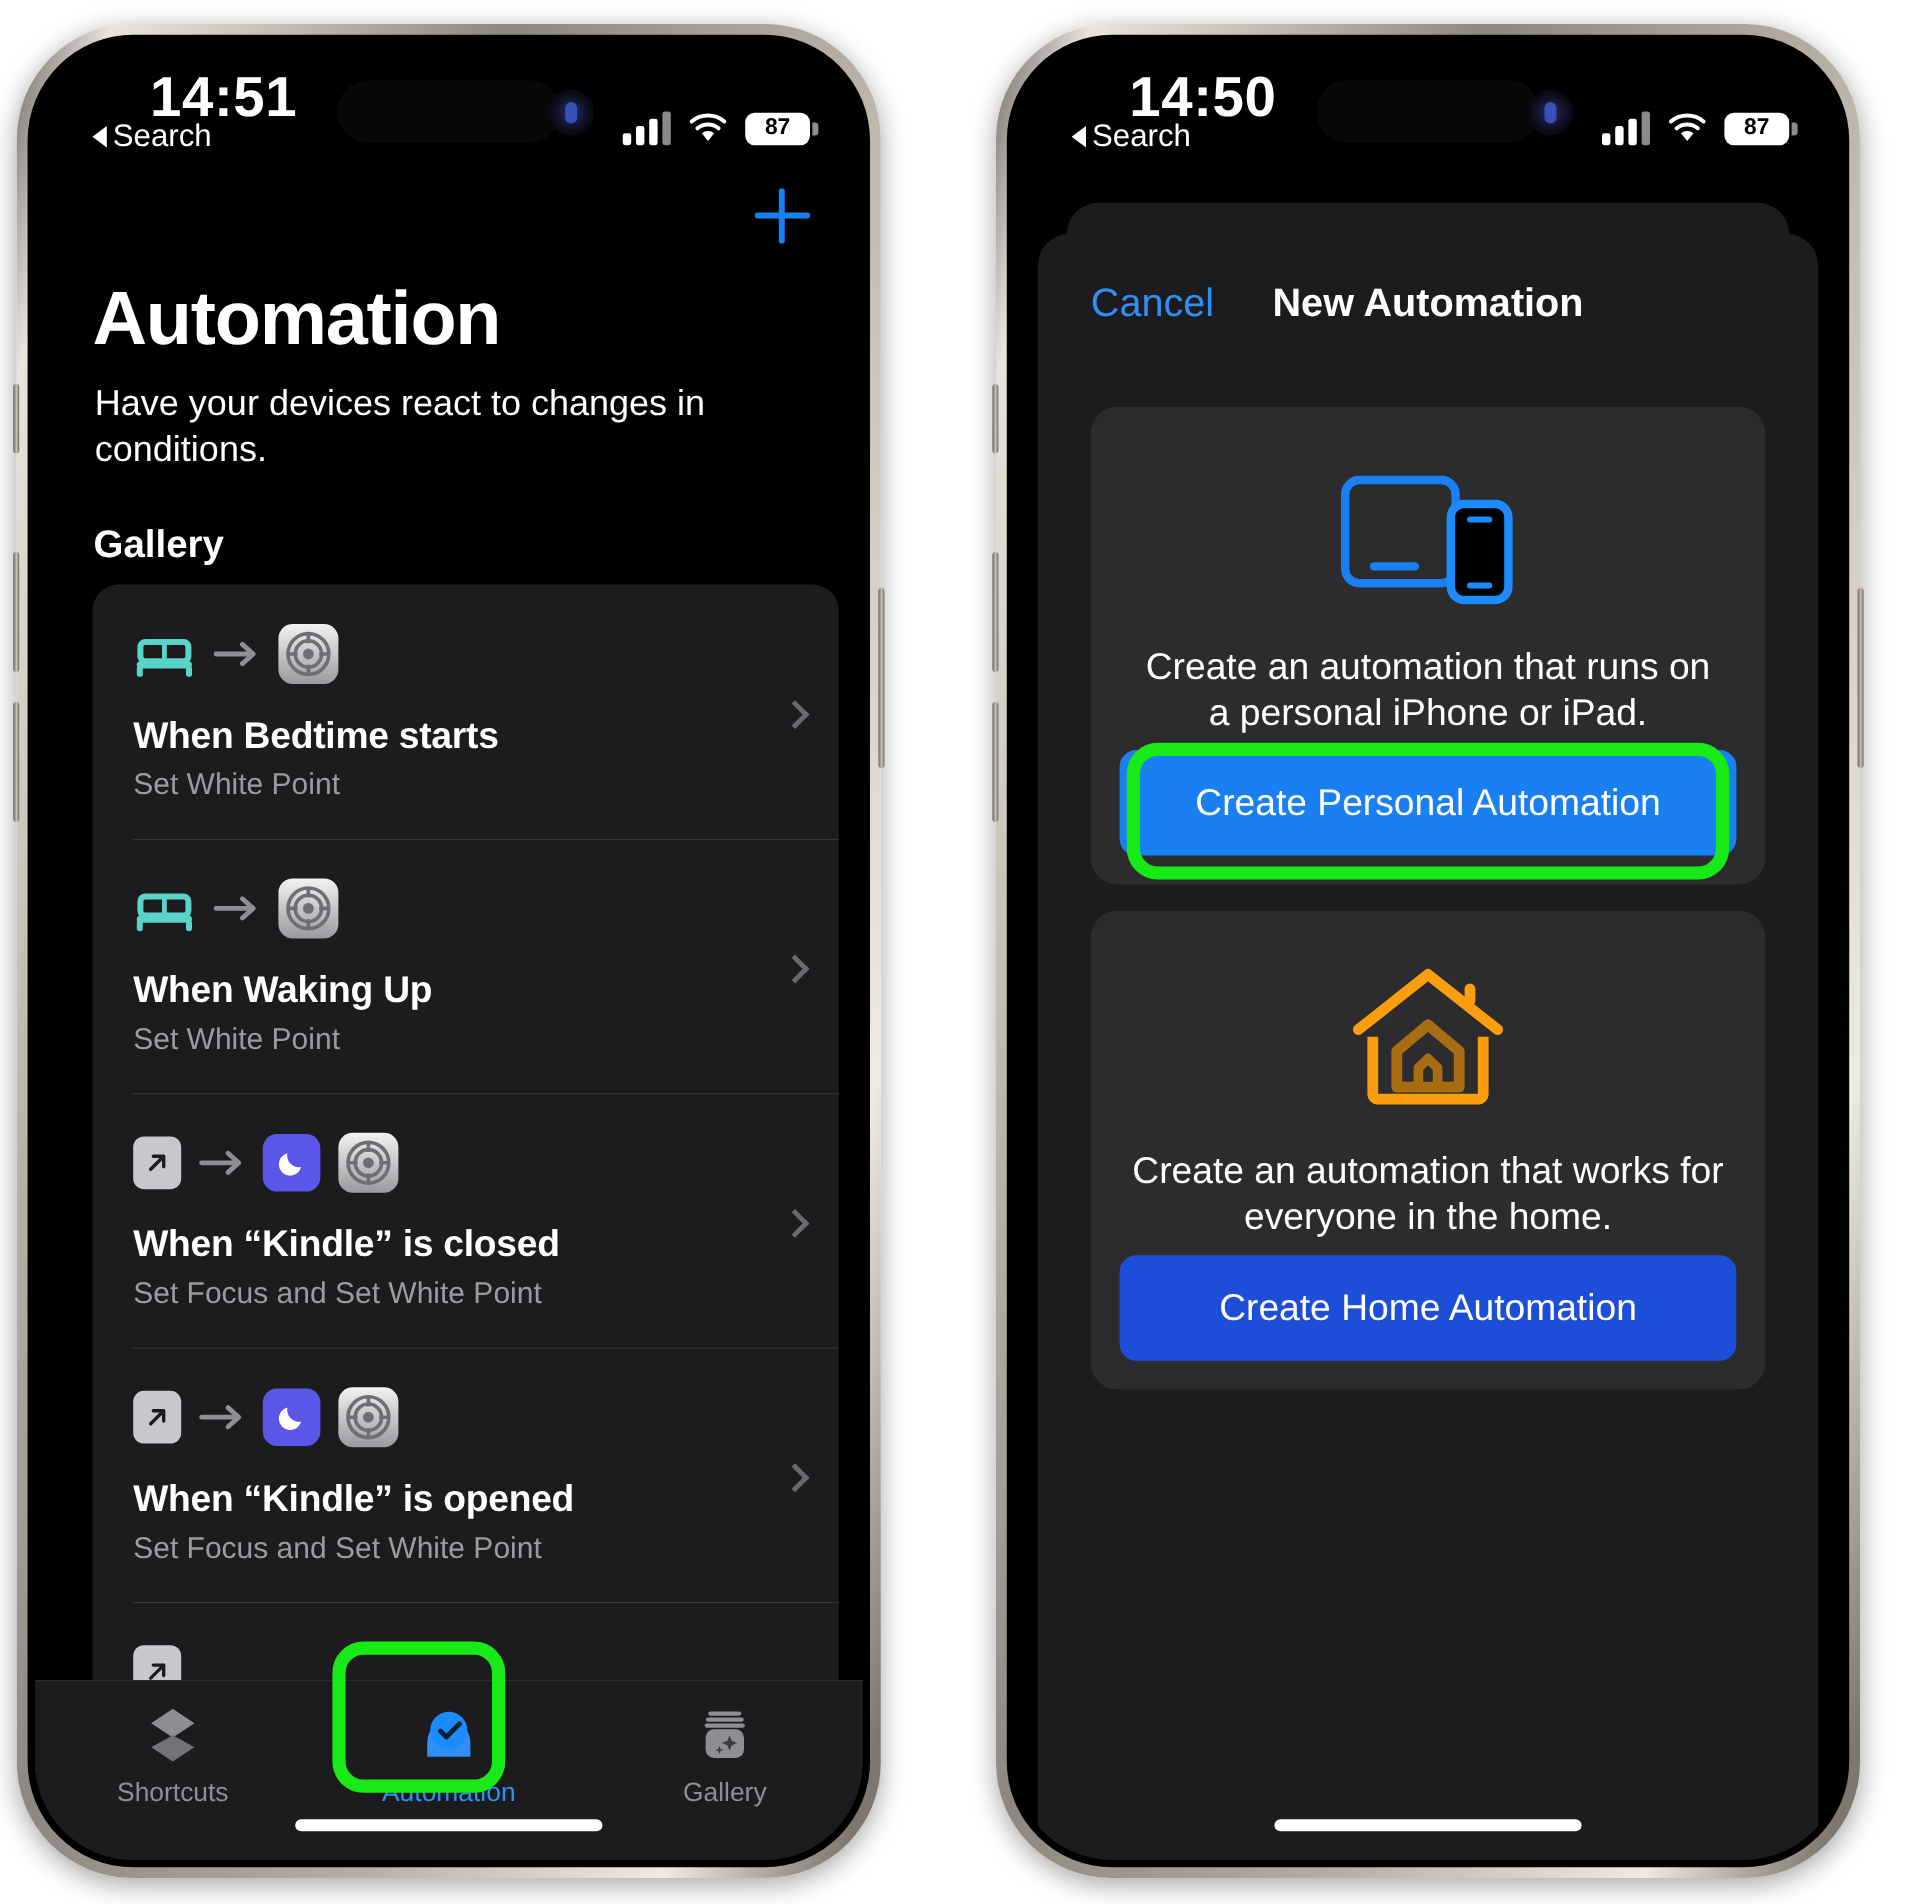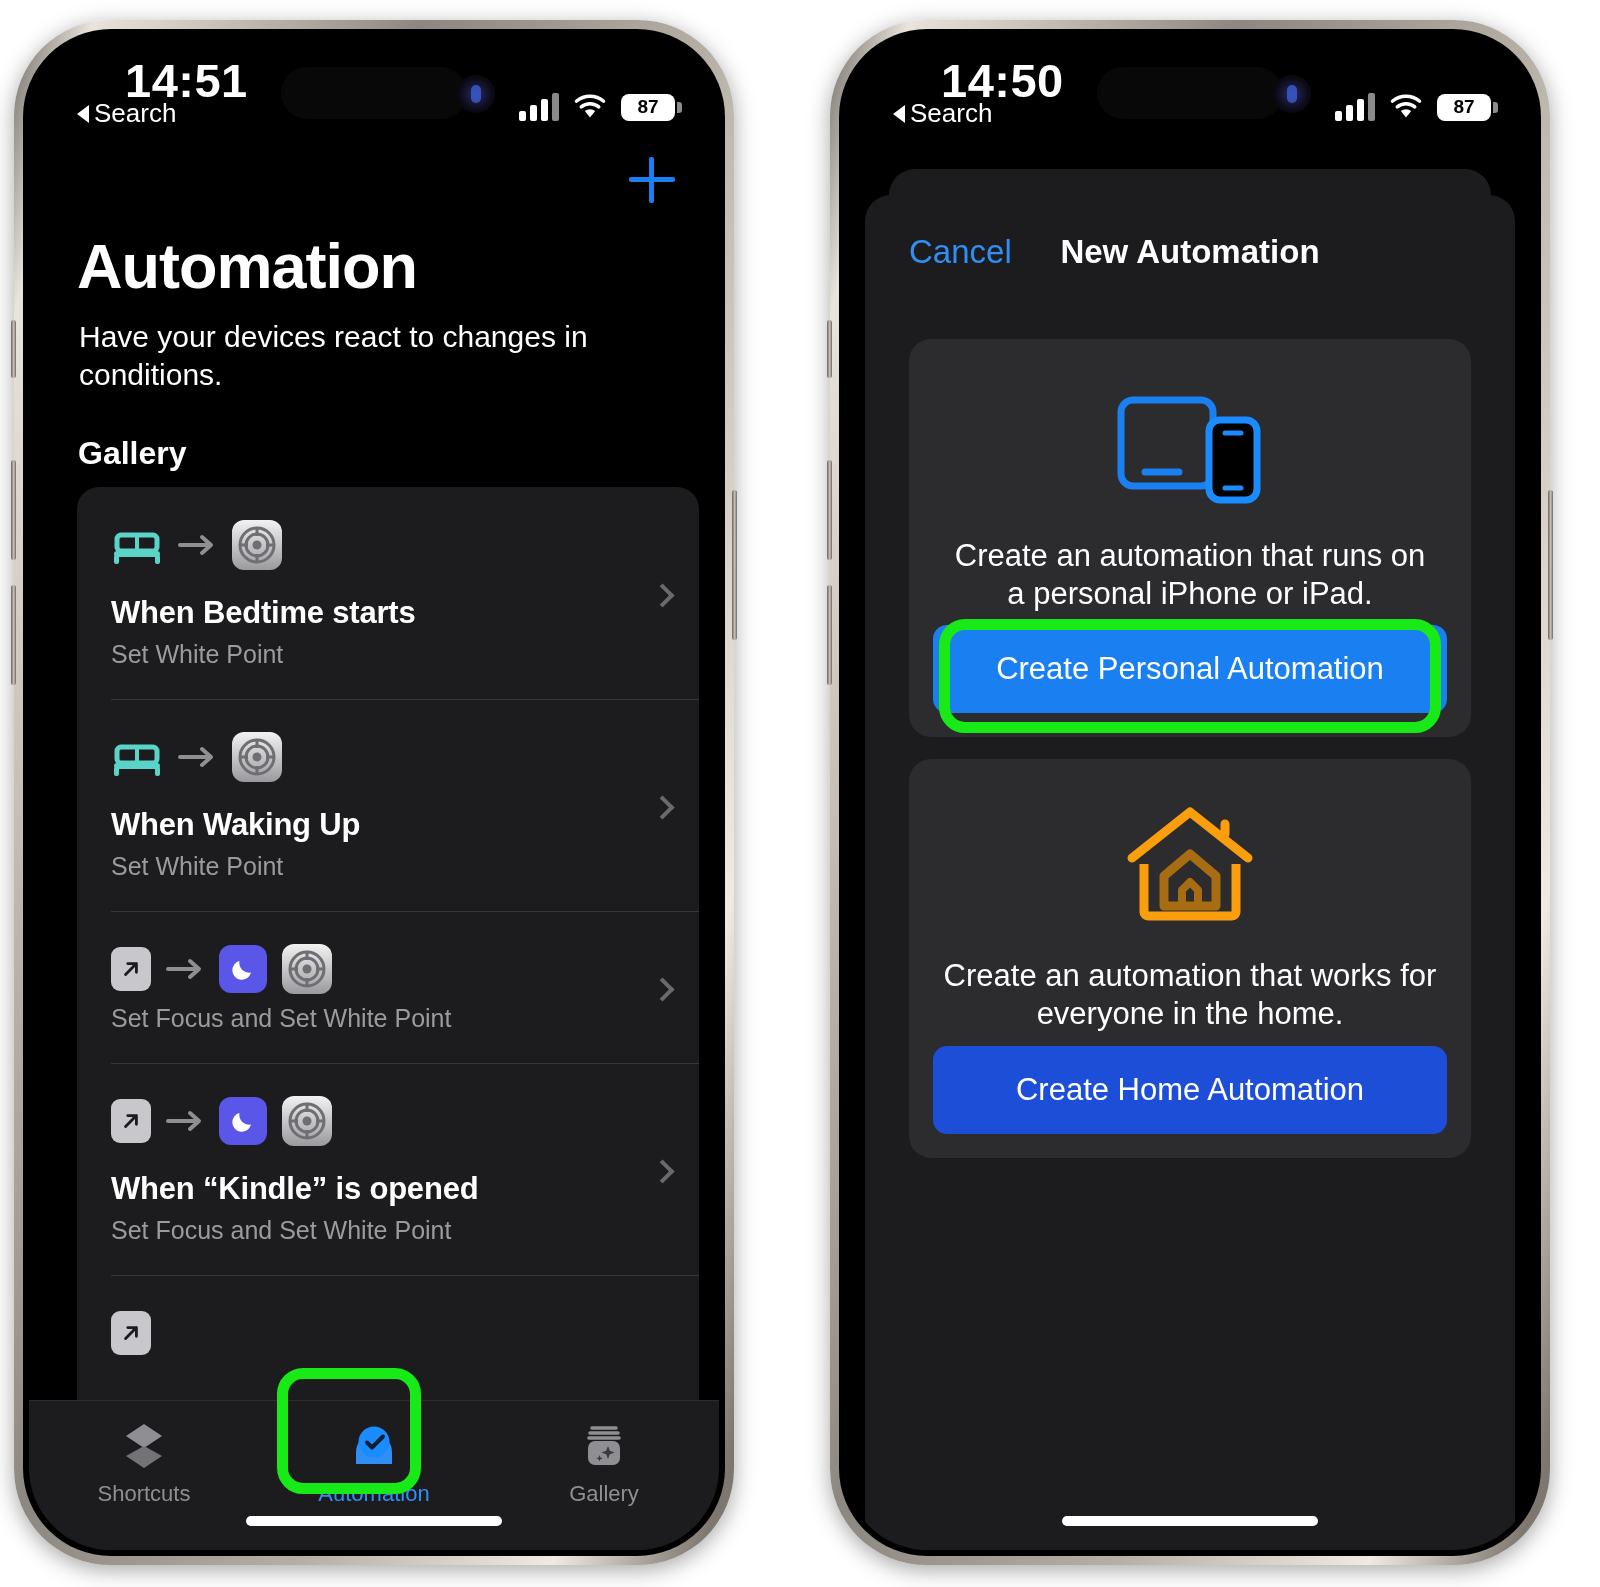--- a/index.html
+++ b/index.html
@@ -367,20 +367,21 @@
                 <span class="ic-gear">
                   <svg viewBox="0 0 52 52" width="52" height="52">
                     <rect x="1" y="1" width="50" height="50" rx="12" fill="url(#gg1)"></rect>
                     <circle cx="26" cy="26" r="17" fill="none" stroke="#6e6e73" stroke-width="3"></circle>
                     <circle cx="26" cy="26" r="11" fill="none" stroke="#6e6e73" stroke-width="3"></circle>
                     <circle cx="26" cy="26" r="4.5" fill="#6e6e73"></circle>
                     <path d="M26 9v8M26 35v8M9 26h8M35 26h8" stroke="#6e6e73" stroke-width="3"></path>
                   </svg>
                 </span>
               </div>
+              <div class="row-title">When “Kindle” is closed</div>
               <div class="row-sub">Set Focus and Set White Point</div>
               <span class="chev"></span>
             </div>
 
             <div class="row">
               <div class="sep"></div>
               <div class="row-icons">
                 <span class="ic-open">
                   <svg viewBox="0 0 24 24" width="26" height="26">
                       <path d="M7 17L17 7M9 7h8v8" stroke="#1c1c1e" stroke-width="2.6" fill="none" stroke-linecap="round" stroke-linejoin="round"></path>

